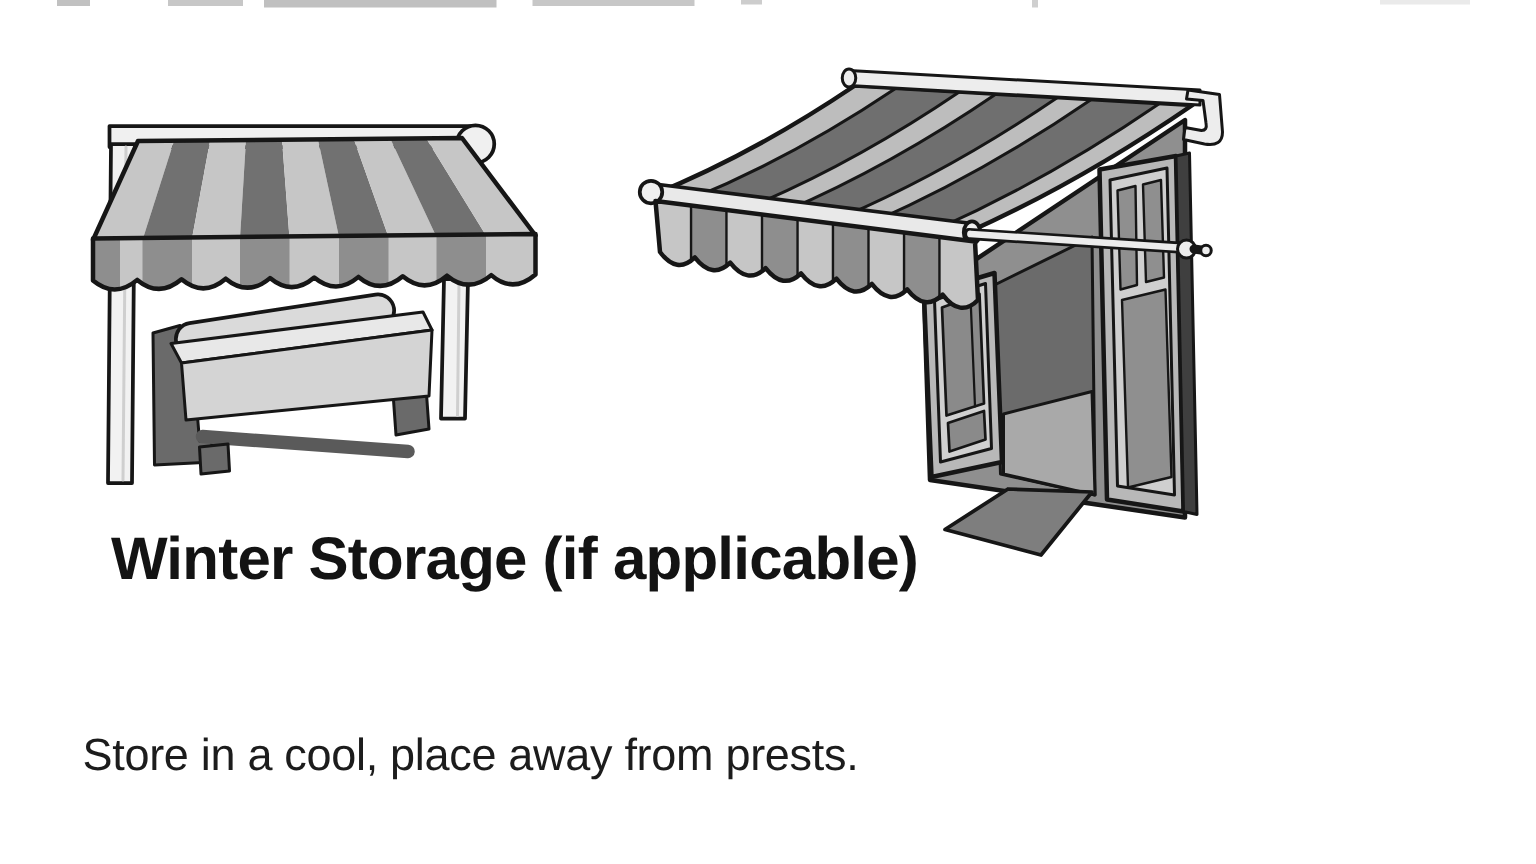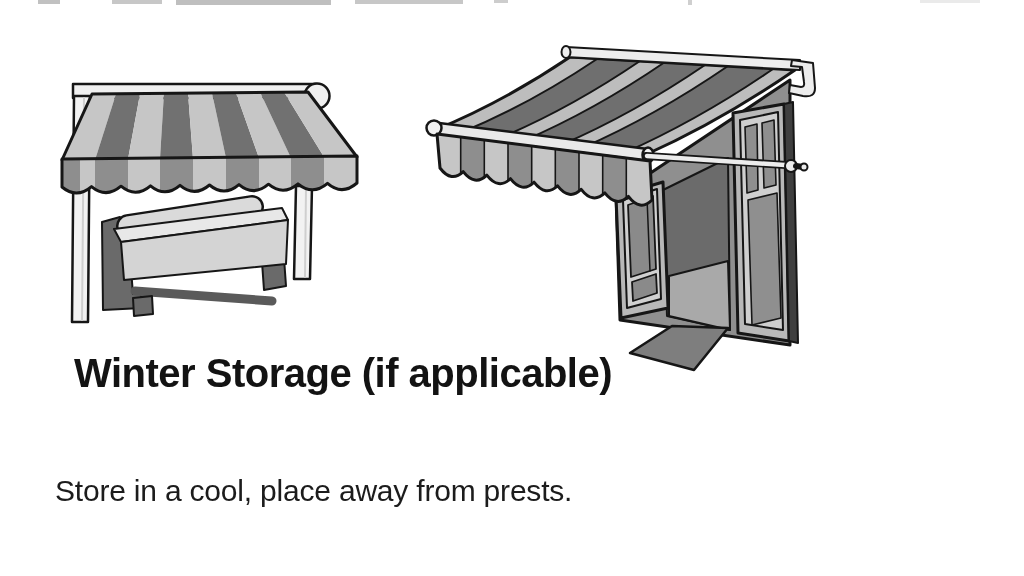--- a/index.html
+++ b/index.html
@@ -11,21 +11,21 @@
   .page-title{
     position:absolute;left:74px;top:351px;
     font-size:40px;font-weight:bold;letter-spacing:-0.5px;
     color:#131313;white-space:nowrap;line-height:1.1;
   }
   .care-line{
     position:absolute;font-size:30px;font-weight:400;color:#1c1c1c;
     white-space:nowrap;line-height:1.1;letter-spacing:-0.2px;
   }
   .line-1{left:72px;top:421px;}
-  .line-2{left:55px;top:444px;}
+  .line-2{left:55px;top:457px;}
   .line-3{left:75px;top:490px;}
 </style>
 </head>
 <body>
 
 <div class="stage">
 
   <svg class="art" viewBox="0 0 1024 576">
     <defs>
       <clipPath id="vclipL">

